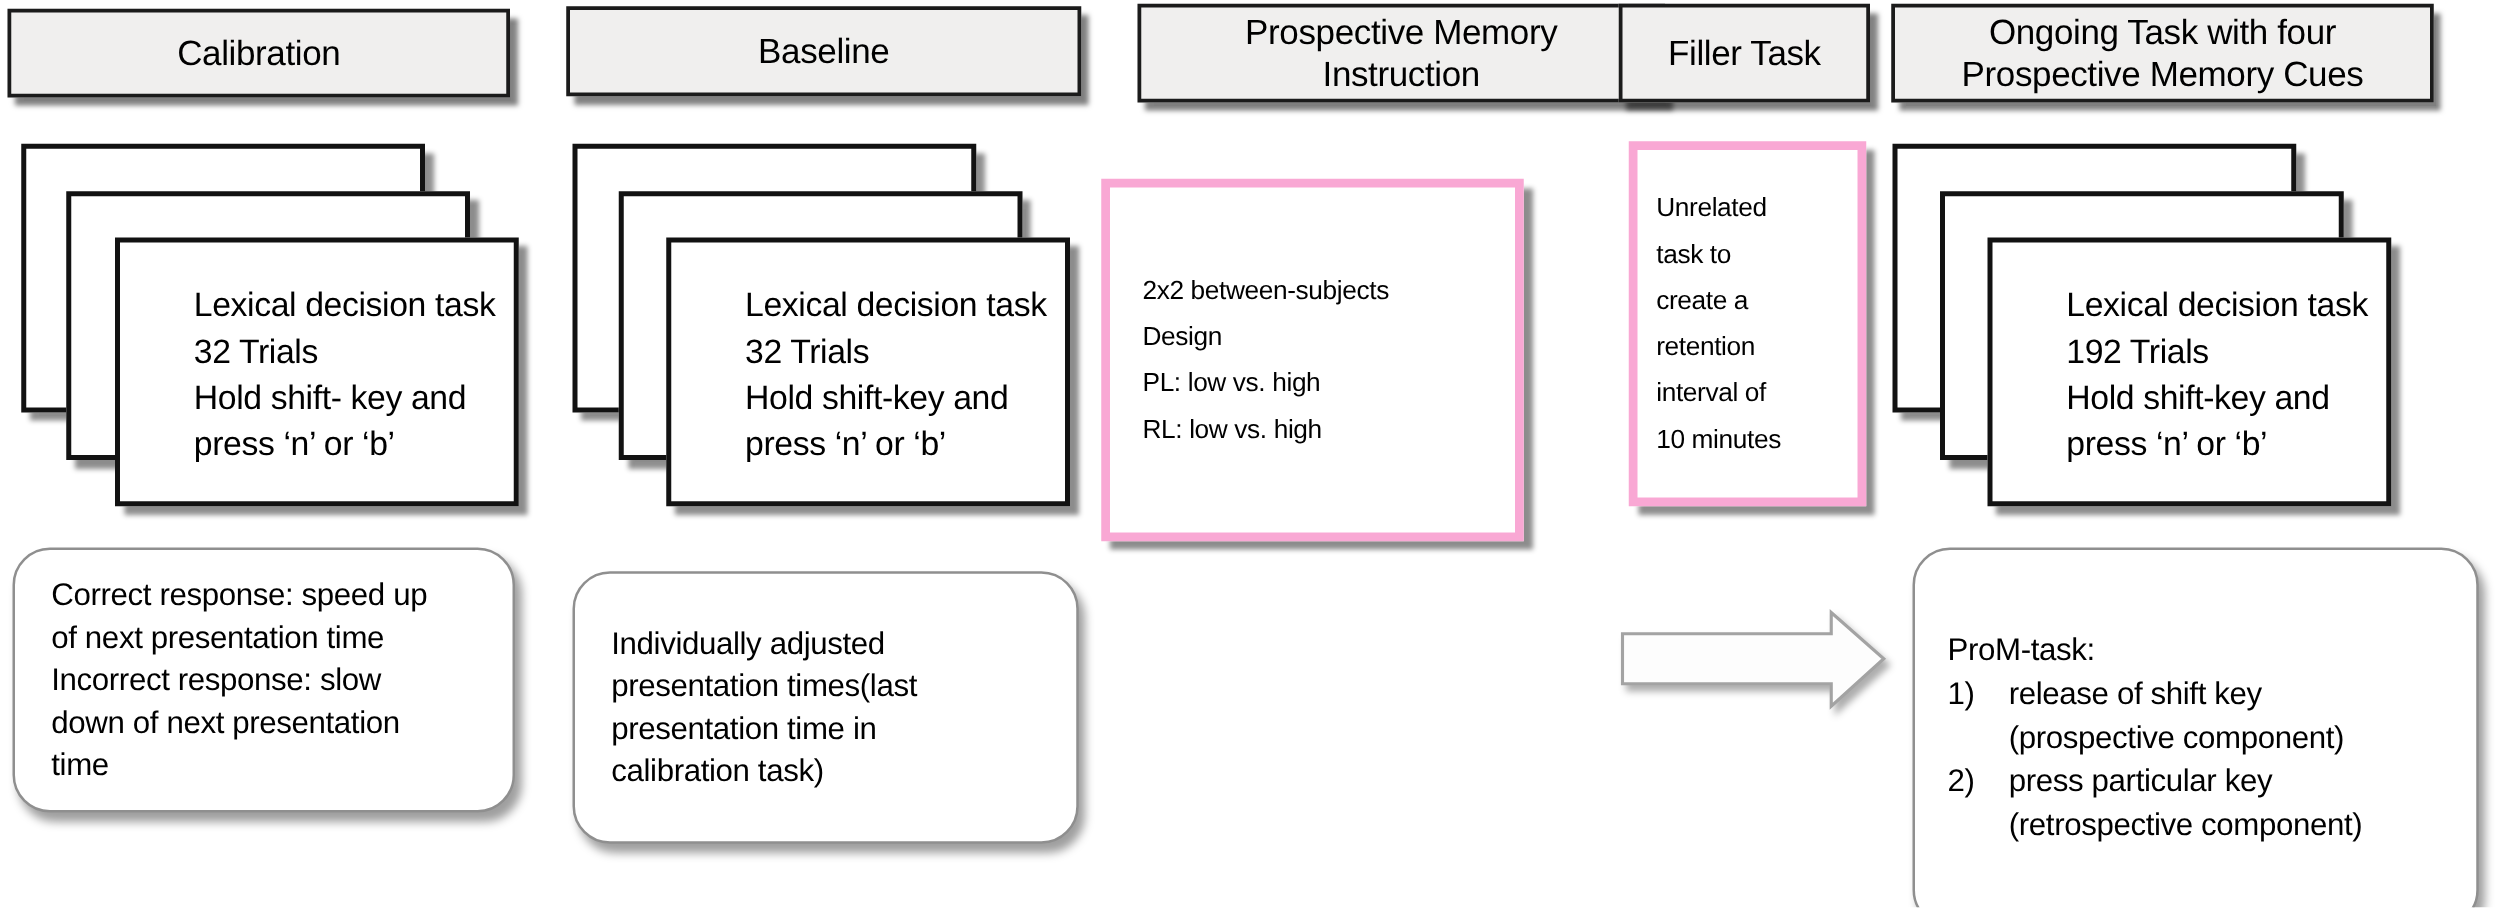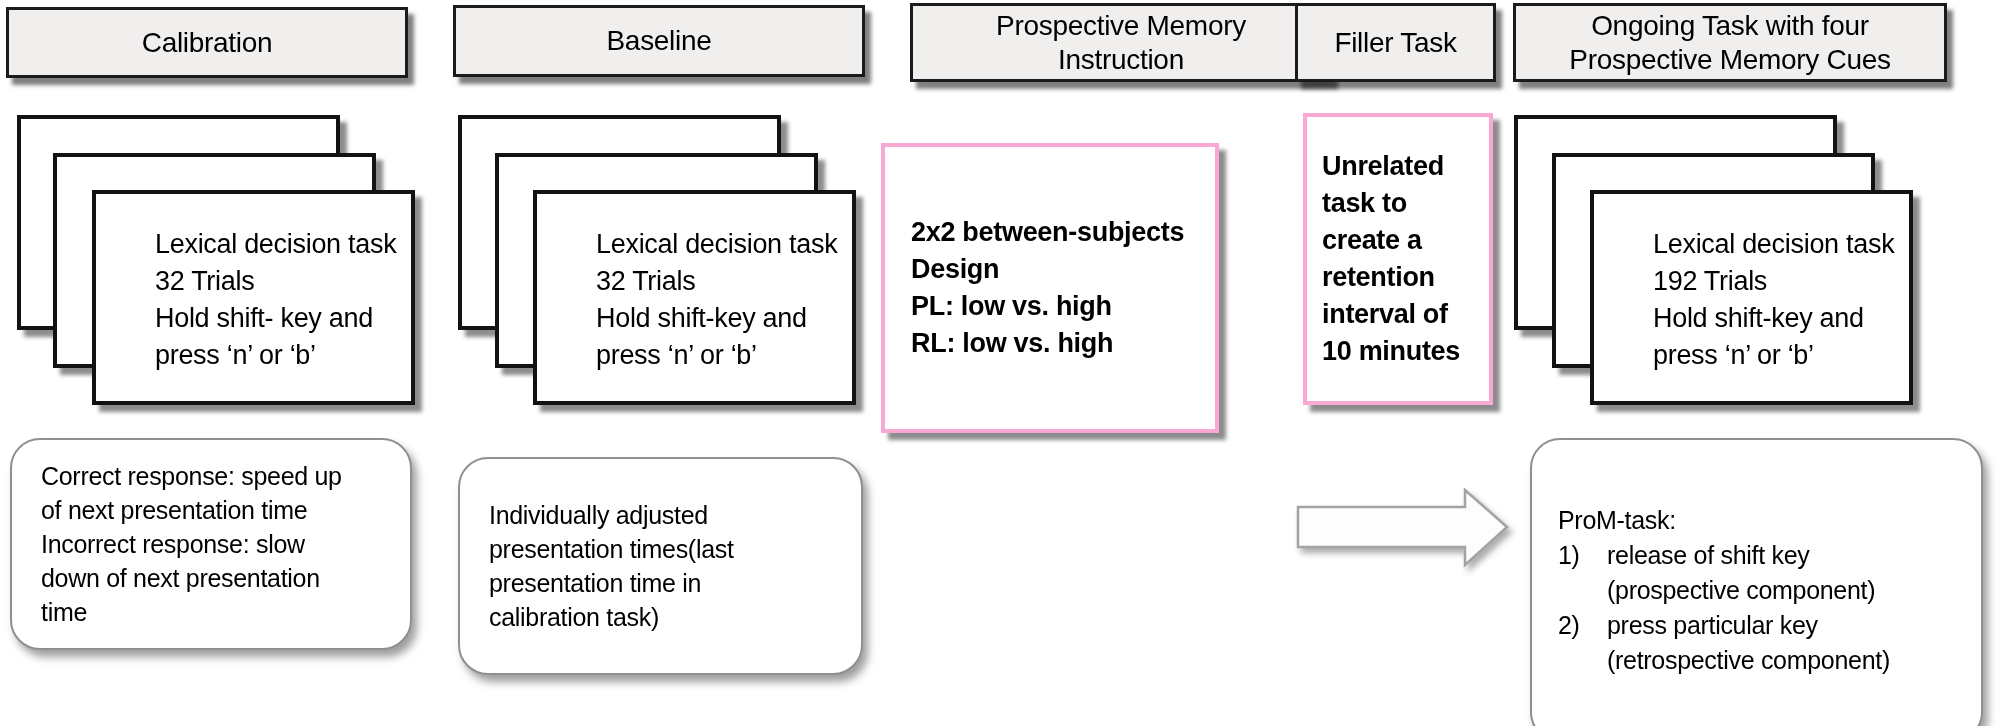--- a/index.html
+++ b/index.html
@@ -35,26 +35,25 @@
   .card.z1 { z-index: 1; } .card.z2 { z-index: 2; } .card.z3 { z-index: 3; padding-left: 36px; }
   .card-text {
     padding: 32px 0 0 23px;
     font-size: 27px; line-height: 37px;
     white-space: pre;
   }
   
   .sqbox {
     position: absolute;
     background: #ffffff;
-    border: 4px solid #f9a8d4;
+    border: 7px solid #f9a8d4;
     box-shadow: 7px 7px 4px rgba(0,0,0,0.45);
     display: flex; align-items: center;
-    font-size: 27px; line-height: 37px;
+    font-size: 21px; line-height: 37px;
     white-space: pre;
-    font-weight: bold;
   }
   .sqbox .inner-pad26 { padding-left: 26px; }
   .sqbox .inner-pad15 { padding-left: 15px; }
   
   .note {
     position: absolute;
     background: #ffffff;
     border: 2px solid #8f8f8f;
     border-radius: 30px;
     box-shadow: 5px 7px 8px rgba(0,0,0,0.38);

